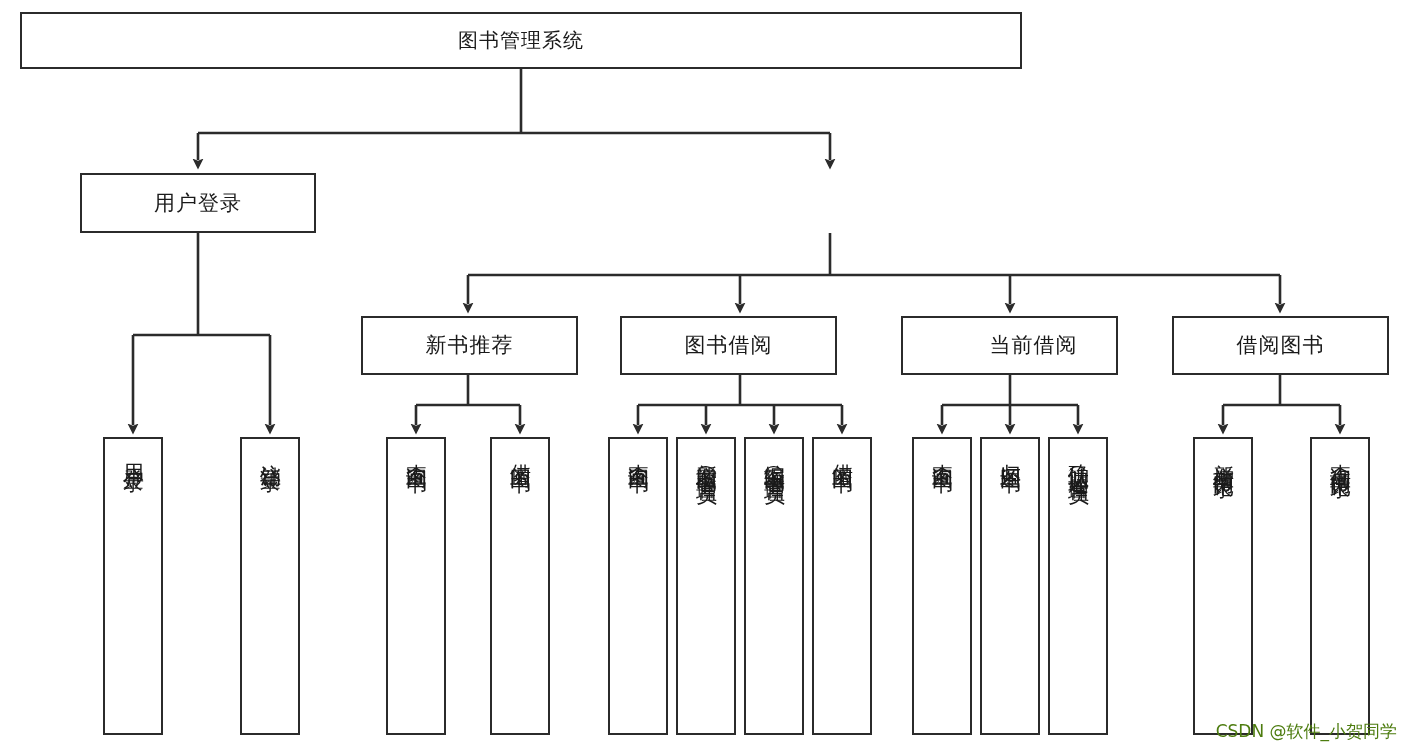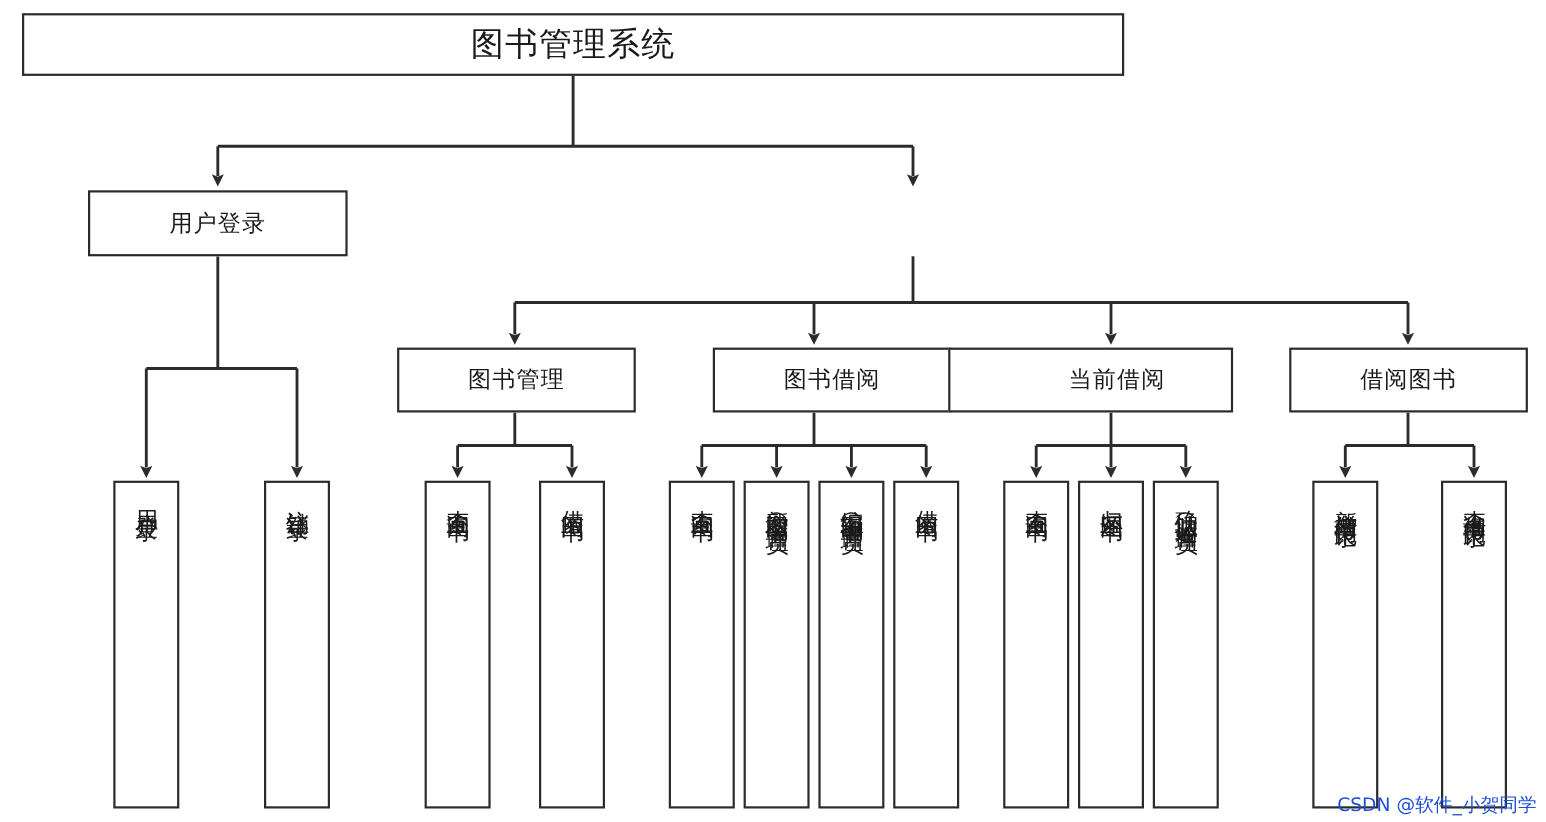--- a/index.html
+++ b/index.html
@@ -42,42 +42,42 @@
     text-align: center;
     line-height: 1.18;
   }
   
   .node.horiz .label {
     font-size: 21px;
     letter-spacing: 1px;
     white-space: nowrap;
   }
   .node.root .label {
-    font-size: 30px;
+    font-size: 20px;
   }
   
   .node.vert {
     align-items: flex-start;
     padding-top: 8px;
   }
   .node.vert .label {
     writing-mode: vertical-rl;
     text-orientation: upright;
     font-size: 21px;
     letter-spacing: 3px;
     line-height: 1;
     white-space: nowrap;
   }
   
   #watermark {
     position: absolute;
     right: 8px;
     bottom: 4px;
     font-size: 17px;
-    color: #1d4ed8;
+    color: #4d7c0f;
     white-space: nowrap;
     font-family: "DejaVu Sans", "Liberation Sans", sans-serif;
   }
 </style>
 </head>
 <body>
 
 <div id="canvas">
 
   <svg id="wires" viewBox="0 0 1405 747" xmlns="http://www.w3.org/2000/svg">
@@ -133,28 +133,28 @@
   <div class="node horiz root" style="left:20px; top:12px; width:1002px; height:57px;">
     <span class="label">图书管理系统</span>
   </div>
 
   <div class="node horiz" style="left:80px; top:173px; width:236px; height:60px;">
     <span class="label">用户登录</span>
   </div>
 
 
   <div class="node horiz" style="left:361px; top:316px; width:217px; height:59px;">
-    <span class="label">图书管理</span>
-  </div>
-
-  <div class="node horiz" style="left:648px; top:316px; width:217px; height:59px;">
+    <span class="label">新书推荐</span>
+  </div>
+
+  <div class="node horiz" style="left:620px; top:316px; width:217px; height:59px;">
     <span class="label">图书借阅</span>
   </div>
 
-  <div class="node horiz" style="left:862px; top:316px; width:259px; height:59px;padding-left:48px;">
+  <div class="node horiz" style="left:901px; top:316px; width:217px; height:59px;padding-left:48px;">
     <span class="label">当前借阅</span>
   </div>
 
   <div class="node horiz" style="left:1172px; top:316px; width:217px; height:59px;">
     <span class="label">借阅图书</span>
   </div>
 
   <div class="node vert" style="left:103px; top:437px; width:60px; height:298px;">
     <span class="label">用户登录</span>
   </div>

